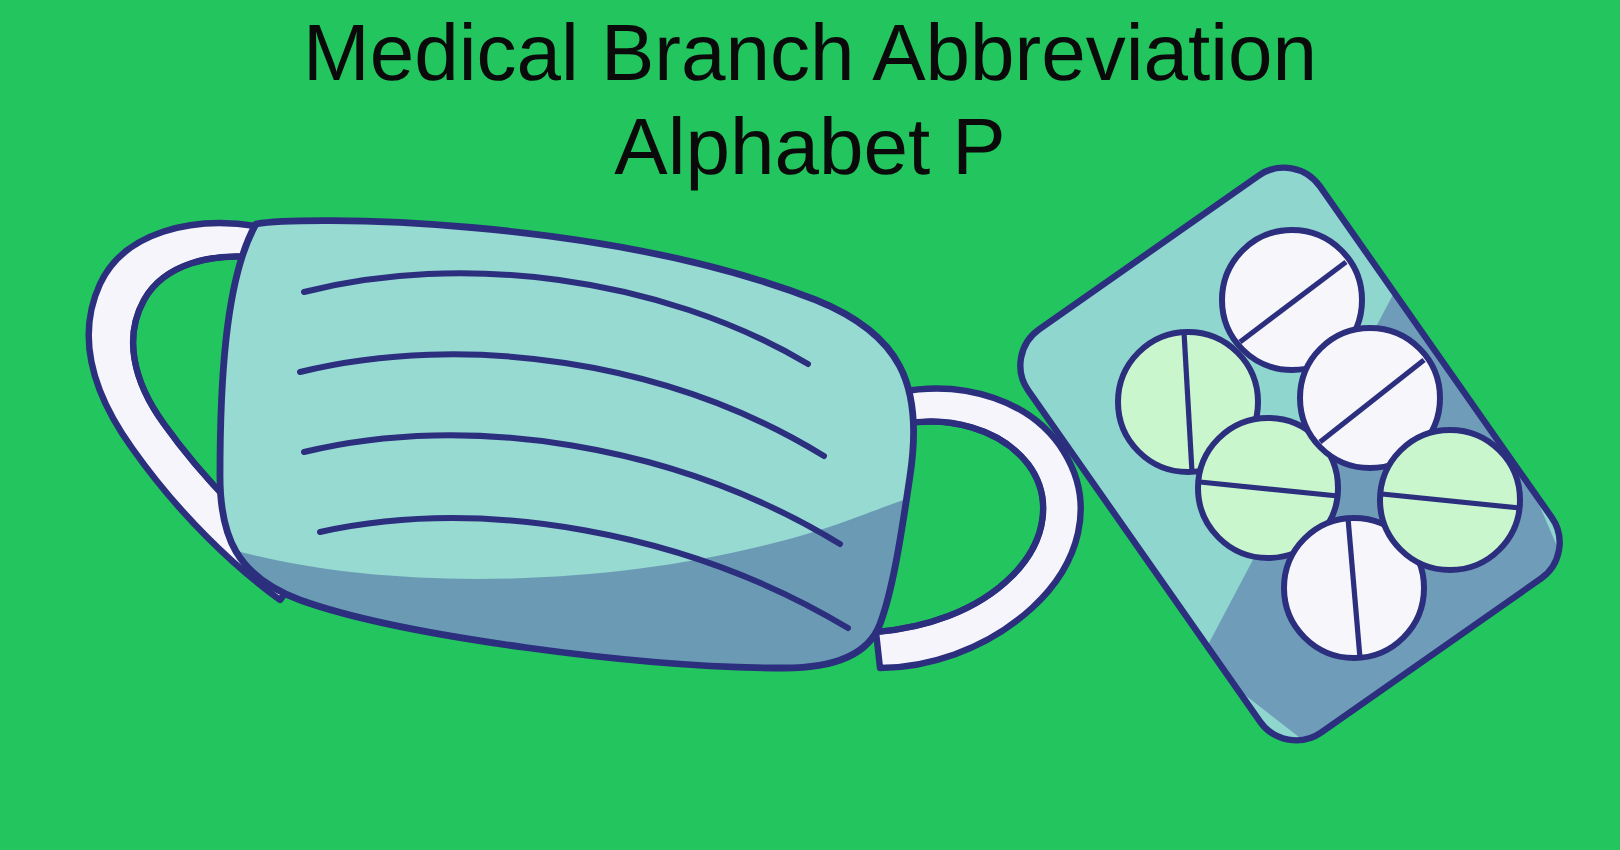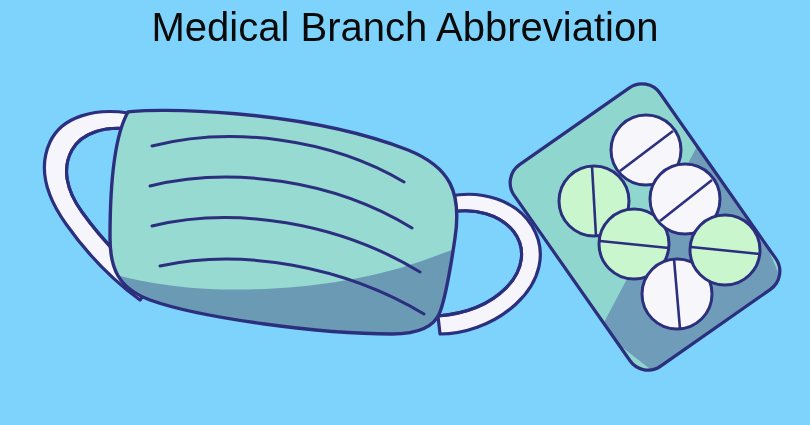--- a/index.html
+++ b/index.html
@@ -11,21 +11,21 @@
   body {
     width: 810px;
     height: 425px;
     overflow: hidden;
     font-family: "Liberation Sans", "DejaVu Sans", sans-serif;
   }
   #stage {
     position: relative;
     width: 810px;
     height: 425px;
-    background: #7dd3fc;
+    background: #22c55e;
   }
   #title-block {
     position: absolute;
     left: 0;
     top: 4px;
     width: 810px;
     text-align: center;
     color: #0a0a0a;
     font-family: "Liberation Sans", "DejaVu Sans", sans-serif;
     font-weight: 400;
@@ -46,20 +46,21 @@
     height: 425px;
   }
 </style>
 </head>
 <body>
 
 <div id="stage">
 
   <div id="title-block">
     <span class="tline">Medical Branch Abbreviation</span>
+    <span class="tline">Alphabet P</span>
   </div>
 
   <svg id="art" viewBox="0 0 810 425" xmlns="http://www.w3.org/2000/svg">
     <defs>
       <clipPath id="clip-mask-body">
         <path d="M128,112
                  C150,108 300,108 408,150
                  C450,167 462,192 455,238
                  C450,272 446,296 440,312
                  C434,328 416,334 392,334

